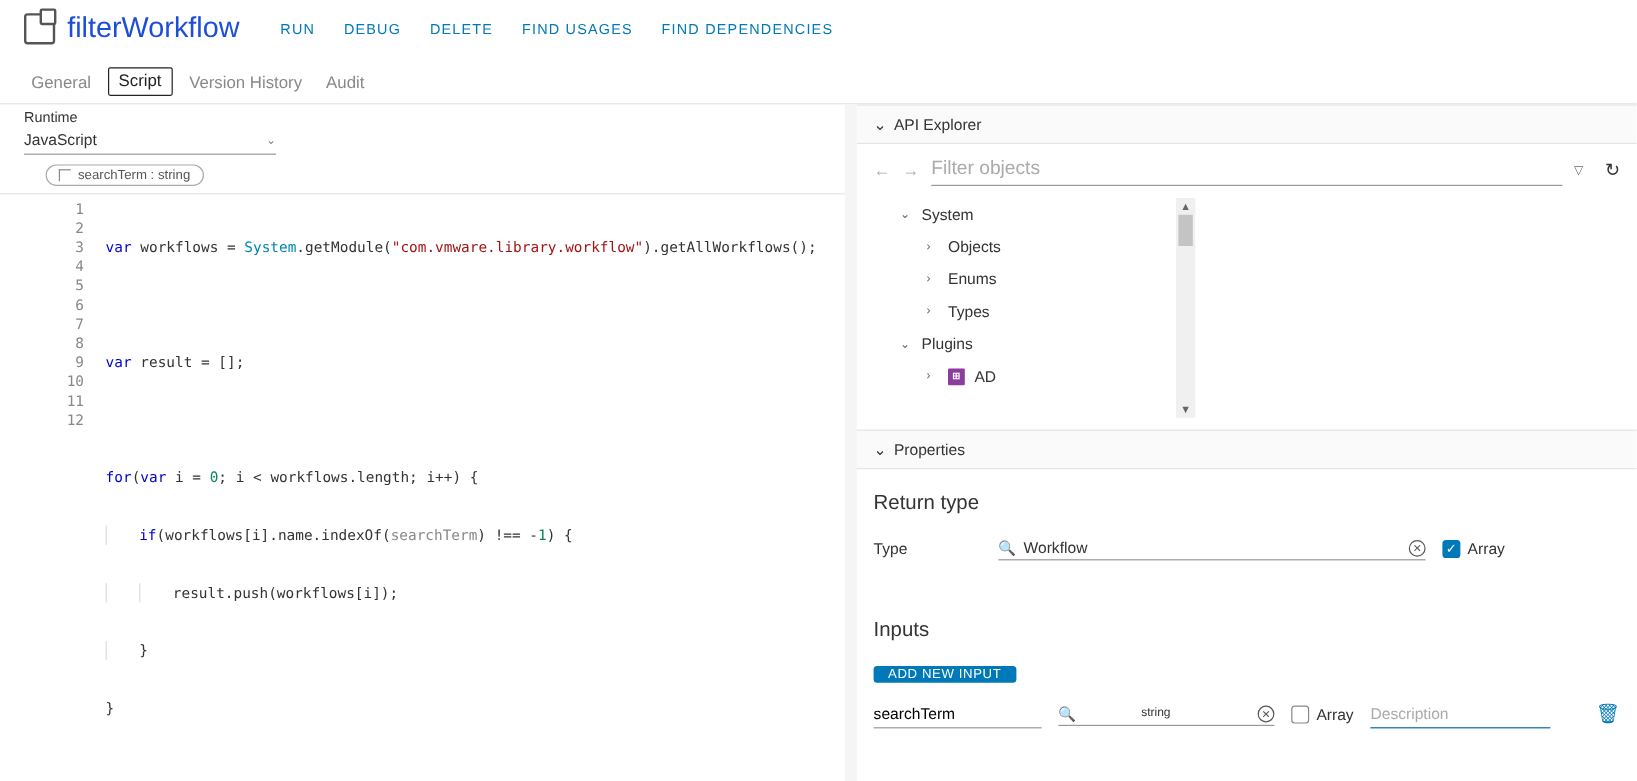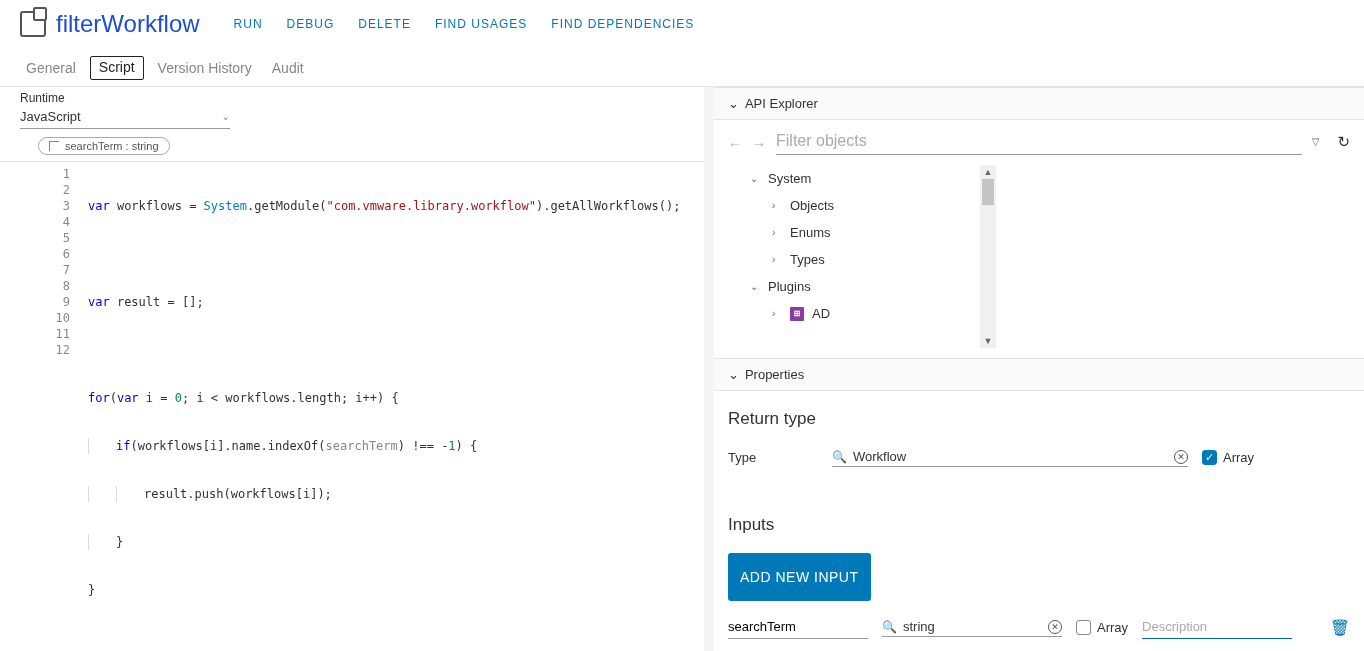--- a/index.html
+++ b/index.html
@@ -278,22 +278,22 @@
       font-size: 11px;
       cursor: pointer;
     }
     .cb.checked { background: #0079b8; border-color: #0079b8; color: #fff; }
     .inputs-section { padding: 4px 14px 14px 14px; }
     .add-btn {
       background: #0079b8;
       color: #fff;
       border: none;
       border-radius: 3px;
-      padding: 16px 12px;
-      font-size: 14px;
+      padding: 1px 12px;
+      font-size: 11px;
       letter-spacing: 0.5px;
       cursor: pointer;
       margin-bottom: 14px;
     }
     .input-row {
       display: flex;
       align-items: center;
       gap: 14px;
     }
     .input-name {
@@ -305,21 +305,21 @@
       outline: none;
     }
     .input-type {
       border-bottom: 1px solid #999;
       padding: 2px 0;
       display: flex;
       align-items: center;
       gap: 6px;
       width: 180px;
     }
-    .input-type span.val { flex: 1; font-size: 13px; }
+    .input-type span.val { flex: 1; font-size: 10px; margin-left: 48px; }
     .desc-input {
       border: none;
       border-bottom: 1px solid #0369a1;
       padding: 4px 0;
       font-size: 13px;
       outline: none;
       flex: 1;
       max-width: 150px;
     }
     .desc-input::placeholder { color: #aaa; }

